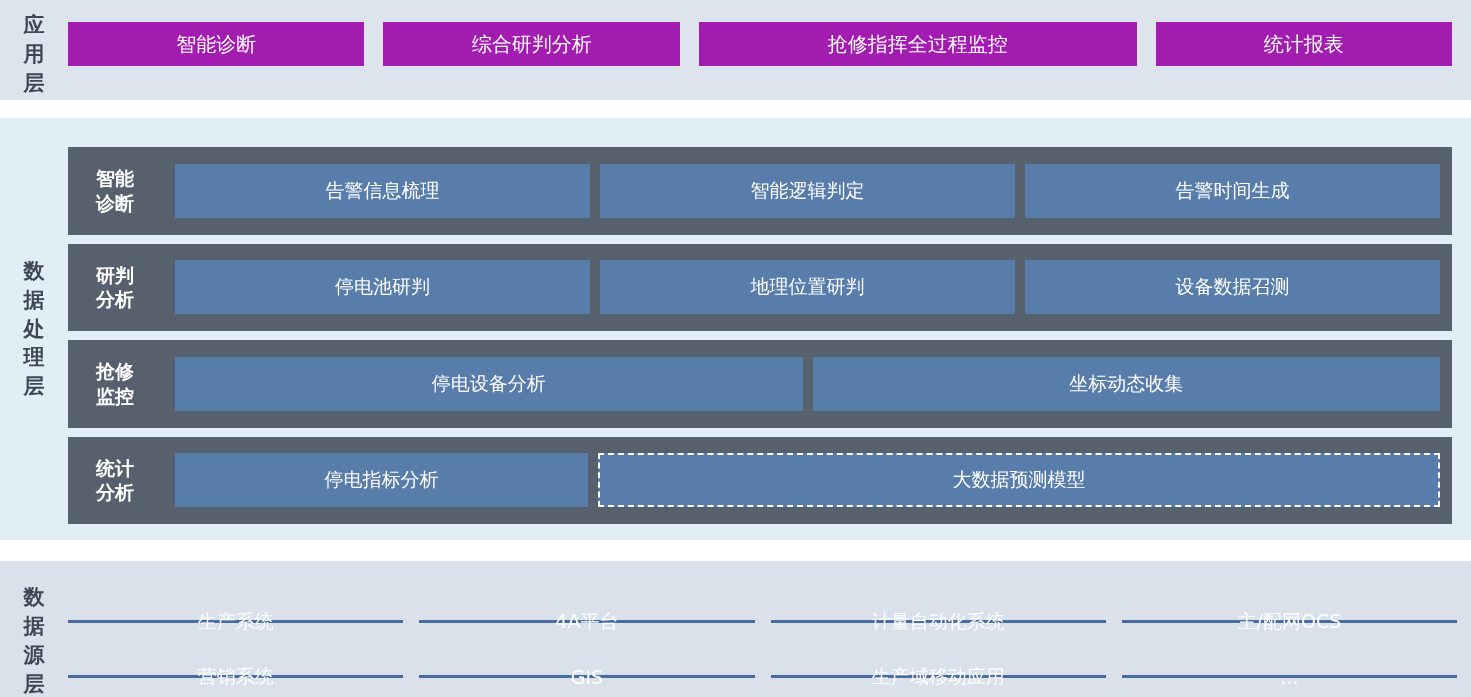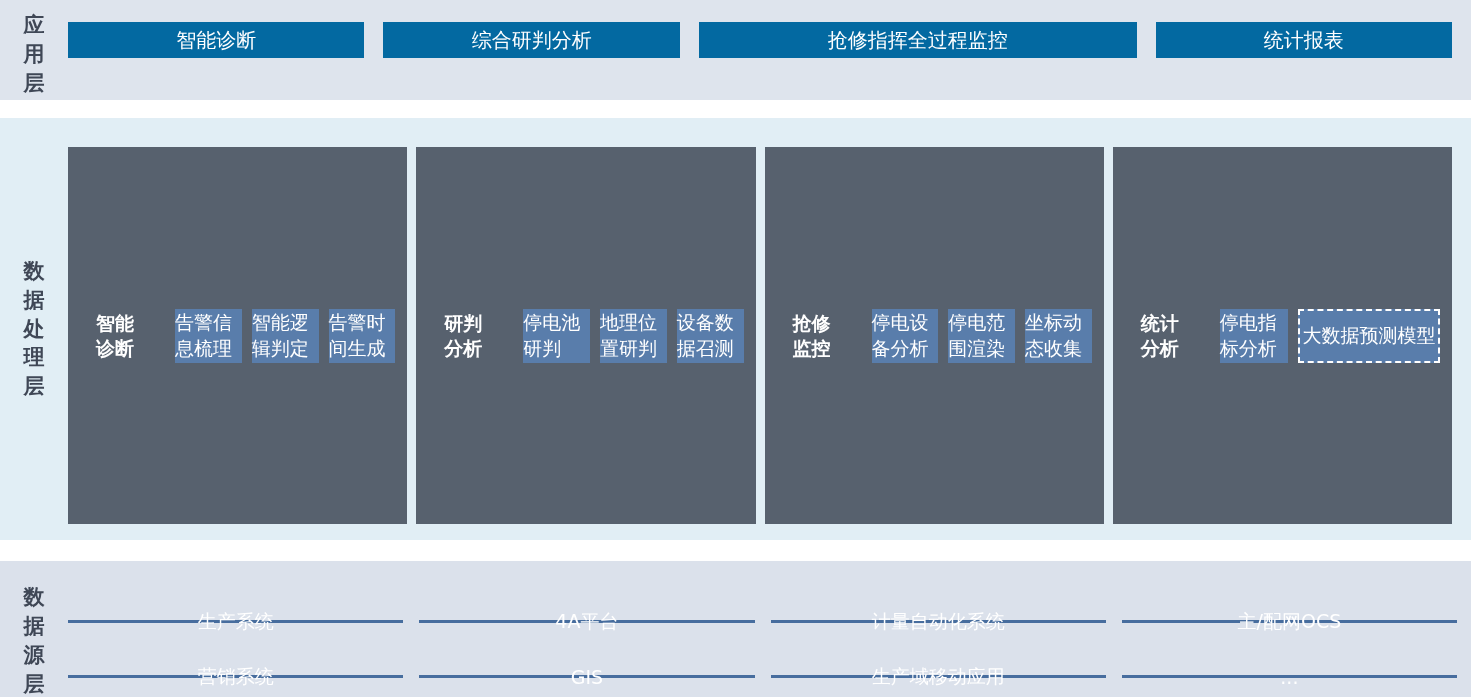--- a/index.html
+++ b/index.html
@@ -20,31 +20,31 @@
   .vlabel .vtext { width: 24px; word-break: break-all; text-align: center; }
 
   
   .app-layer { height: 100px; background: #dee4ed; margin-bottom: 18px; }
   .app-layer .vlabel { align-items: center; padding-top: 9px; }
   .app-buttons {
     flex: 1; display: flex; gap: 19px;
     padding: 22px 19px 0 0; align-items: flex-start;
   }
   .app-btn {
-    flex: 300; height: 36px; background: #0369a1; color: #ffffff;
+    flex: 300; height: 44px; background: #a21caf; color: #ffffff;
     display: flex; align-items: center; justify-content: center;
     font-size: 20px;
   }
   .app-btn.wide { flex: 443; }
 
   
   .proc-layer { height: 422px; background: #e1eef5; margin-bottom: 21px; }
   .proc-layer .vlabel { align-items: center; border-radius: 17px; }
   .proc-rows {
-    flex: 1; display: flex; flex-direction: row;
+    flex: 1; display: flex; flex-direction: column;
     padding: 29px 19px 16px 0; gap: 9px;
   }
   .proc-row {
     flex: 1; background: #57616e;
     display: flex; align-items: center;
     padding: 0 12px 0 0;
   }
   .proc-row-label {
     flex: 0 0 107px; padding-left: 28px;
     color: #ffffff; font-weight: bold; font-size: 19px; line-height: 1.3;
@@ -117,21 +117,20 @@
       </div>
     </div>
 
     <div class="proc-row">
       <div class="proc-row-label">
         <div>抢修</div>
         <div>监控</div>
       </div>
       <div class="proc-boxes">
         <div class="proc-box">停电设备分析</div>
-        <div class="proc-box">停电范围渲染</div>
         <div class="proc-box">坐标动态收集</div>
       </div>
     </div>
 
     <div class="proc-row">
       <div class="proc-row-label">
         <div>统计</div>
         <div>分析</div>
       </div>
       <div class="proc-boxes">

